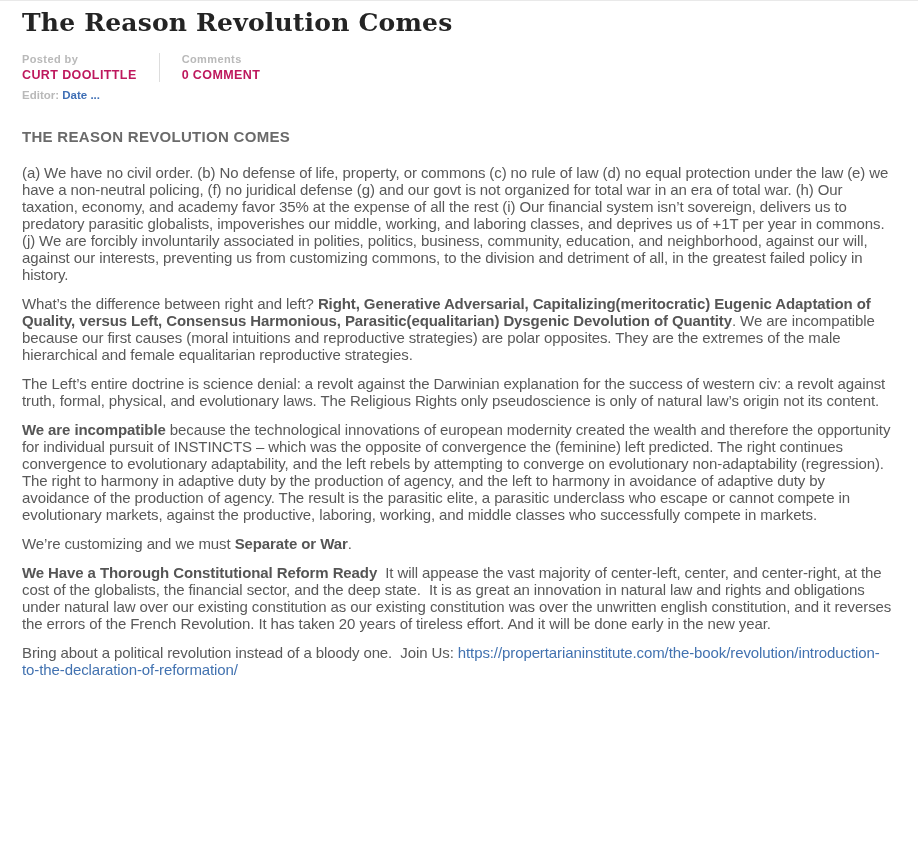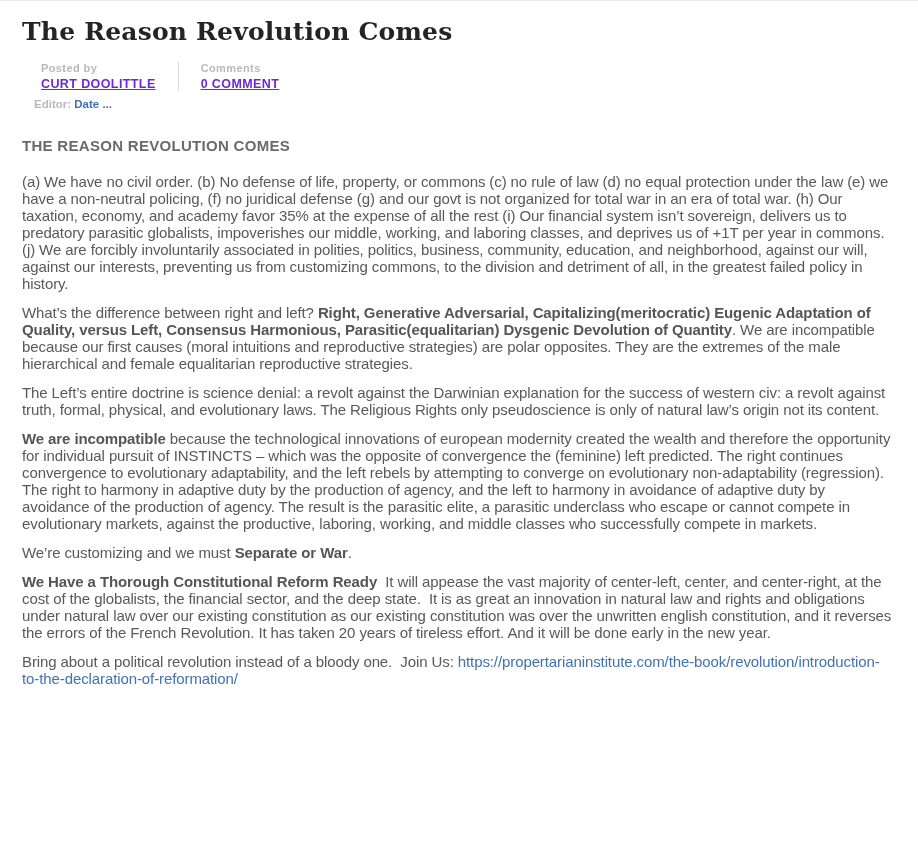--- a/index.html
+++ b/index.html
@@ -5,64 +5,61 @@
   * { margin: 0; padding: 0; box-sizing: border-box; }
   html, body { background: #ffffff; }
   body {
     width: 918px;
     height: 849px;
     font-family: "Liberation Sans", sans-serif;
     border-top: 1px solid #e9e9e9;
     overflow: hidden;
   }
   .page {
-    padding: 17px 22px 0 22px;
+    padding: 8px 22px 0 22px;
   }
   .post-title {
     font-family: "DejaVu Serif", serif;
     font-weight: bold;
     font-size: 25px;
     line-height: 1.15;
     color: #242424;
     letter-spacing: 0.2px;
   }
   .meta-row {
     display: flex;
     align-items: stretch;
     margin-top: 15px;
-    margin-left: 19px;
   }
   .meta-col {
     padding-right: 22px;
     margin-right: 22px;
     border-right: 1px solid #dddddd;
   }
   .meta-col:last-child { border-right: none; }
   .meta-label {
     font-size: 11px;
     font-weight: bold;
     color: #b9b9b9;
     letter-spacing: 0.4px;
   }
   .meta-value {
     font-size: 12.5px;
     font-weight: bold;
-    color: #6d28d9;
+    color: #be185d;
     letter-spacing: 0.4px;
     margin-top: 3px;
-    text-decoration: underline;
   }
   .editor-row {
     margin-top: 7px;
     font-size: 11.5px;
   }
   .editor-label {
     color: #b9b9b9;
     font-weight: bold;
-    margin-left: 12px;
   }
   .editor-link {
     color: #3f6fb5;
     font-weight: bold;
     text-decoration: none;
     cursor: pointer;
   }
   .article-heading {
     margin-top: 27px;
     font-size: 15px;

